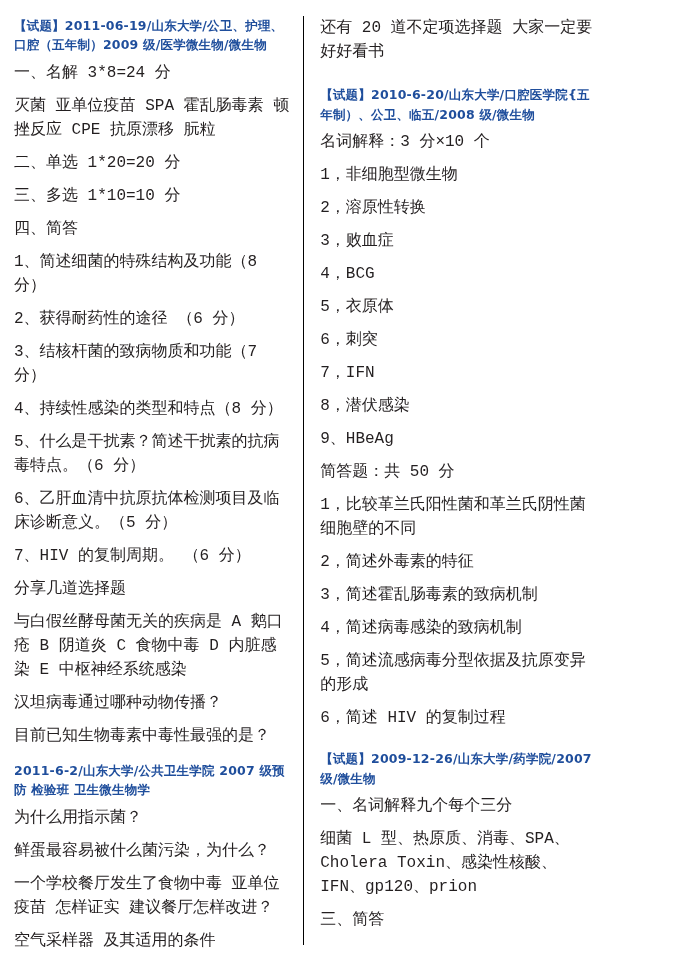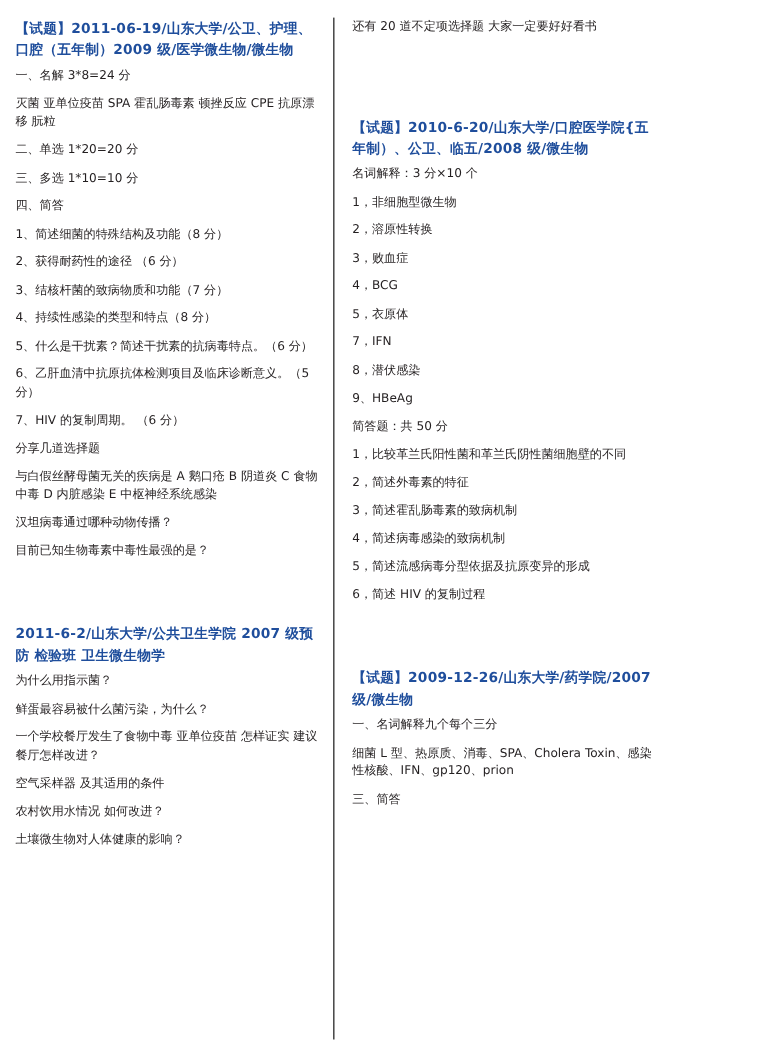--- a/index.html
+++ b/index.html
@@ -46,24 +46,25 @@
   }
   .sec-title {
     color: #1f4e9c;
     font-weight: bold;
     font-size: 12.5px;
     line-height: 1.55;
     margin: 0 0 6px 0;
     letter-spacing: 0.2px;
   }
   .line {
-    font-size: 11px;
+    font-size: 16px;
     line-height: 1.5;
     margin: 0 0 9px 0;
     color: #231f20;
+    font-family: Liberation Mono, monospace;
   }
   .gap-md { height: 16px; }
   .gap-xl { height: 44px; }
   .spacer-flex { flex: 1 1 auto; }
 </style>
 </head>
 <body>
 
 <div class="page">
 
@@ -116,20 +117,21 @@
     <div class="gap-md"></div>
 
     <div class="section">
       <div class="sec-title">【试题】2010-6-20/山东大学/口腔医学院{五年制）、公卫、临五/2008 级/微生物</div>
       <p class="line">名词解释：3 分×10 个</p>
       <p class="line">1，非细胞型微生物</p>
       <p class="line">2，溶原性转换</p>
       <p class="line">3，败血症</p>
       <p class="line">4，BCG</p>
       <p class="line">5，衣原体</p>
+      <p class="line">6，刺突</p>
       <p class="line">7，IFN</p>
       <p class="line">8，潜伏感染</p>
       <p class="line">9、HBeAg</p>
       <p class="line">简答题：共 50 分</p>
       <p class="line">1，比较革兰氏阳性菌和革兰氏阴性菌细胞壁的不同</p>
       <p class="line">2，简述外毒素的特征</p>
       <p class="line">3，简述霍乱肠毒素的致病机制</p>
       <p class="line">4，简述病毒感染的致病机制</p>
       <p class="line">5，简述流感病毒分型依据及抗原变异的形成</p>
       <p class="line">6，简述 HIV 的复制过程</p>

